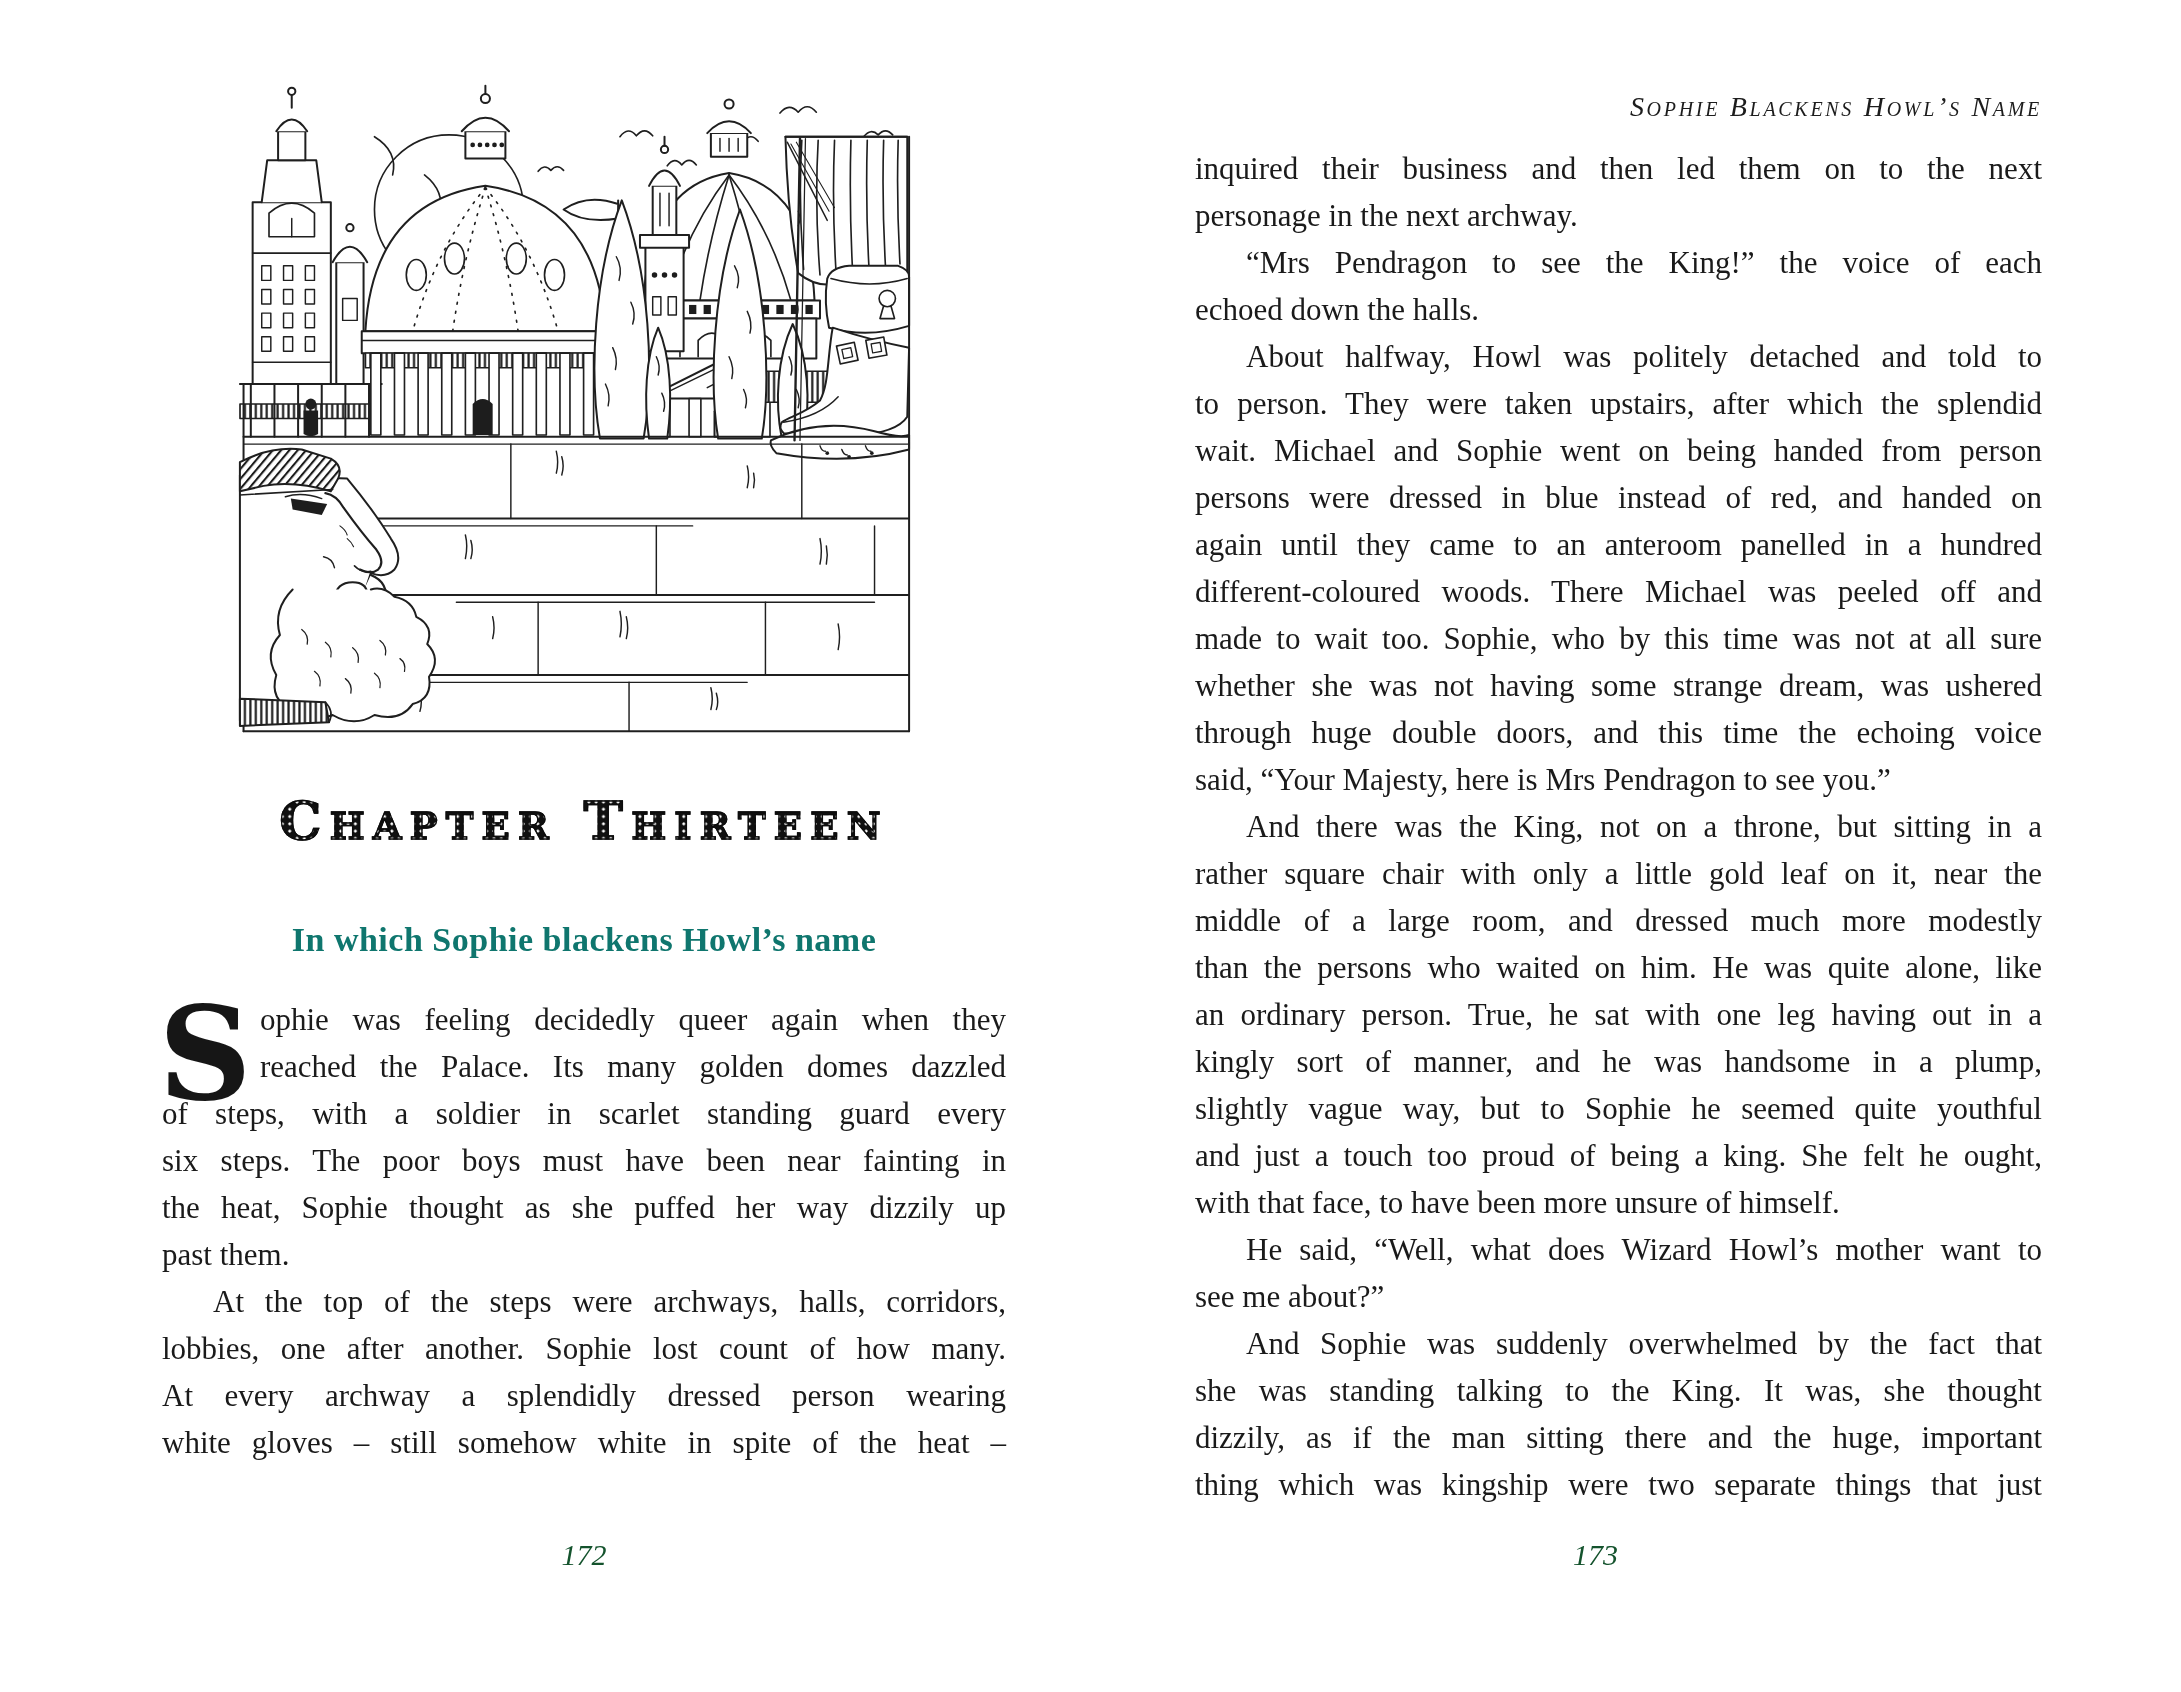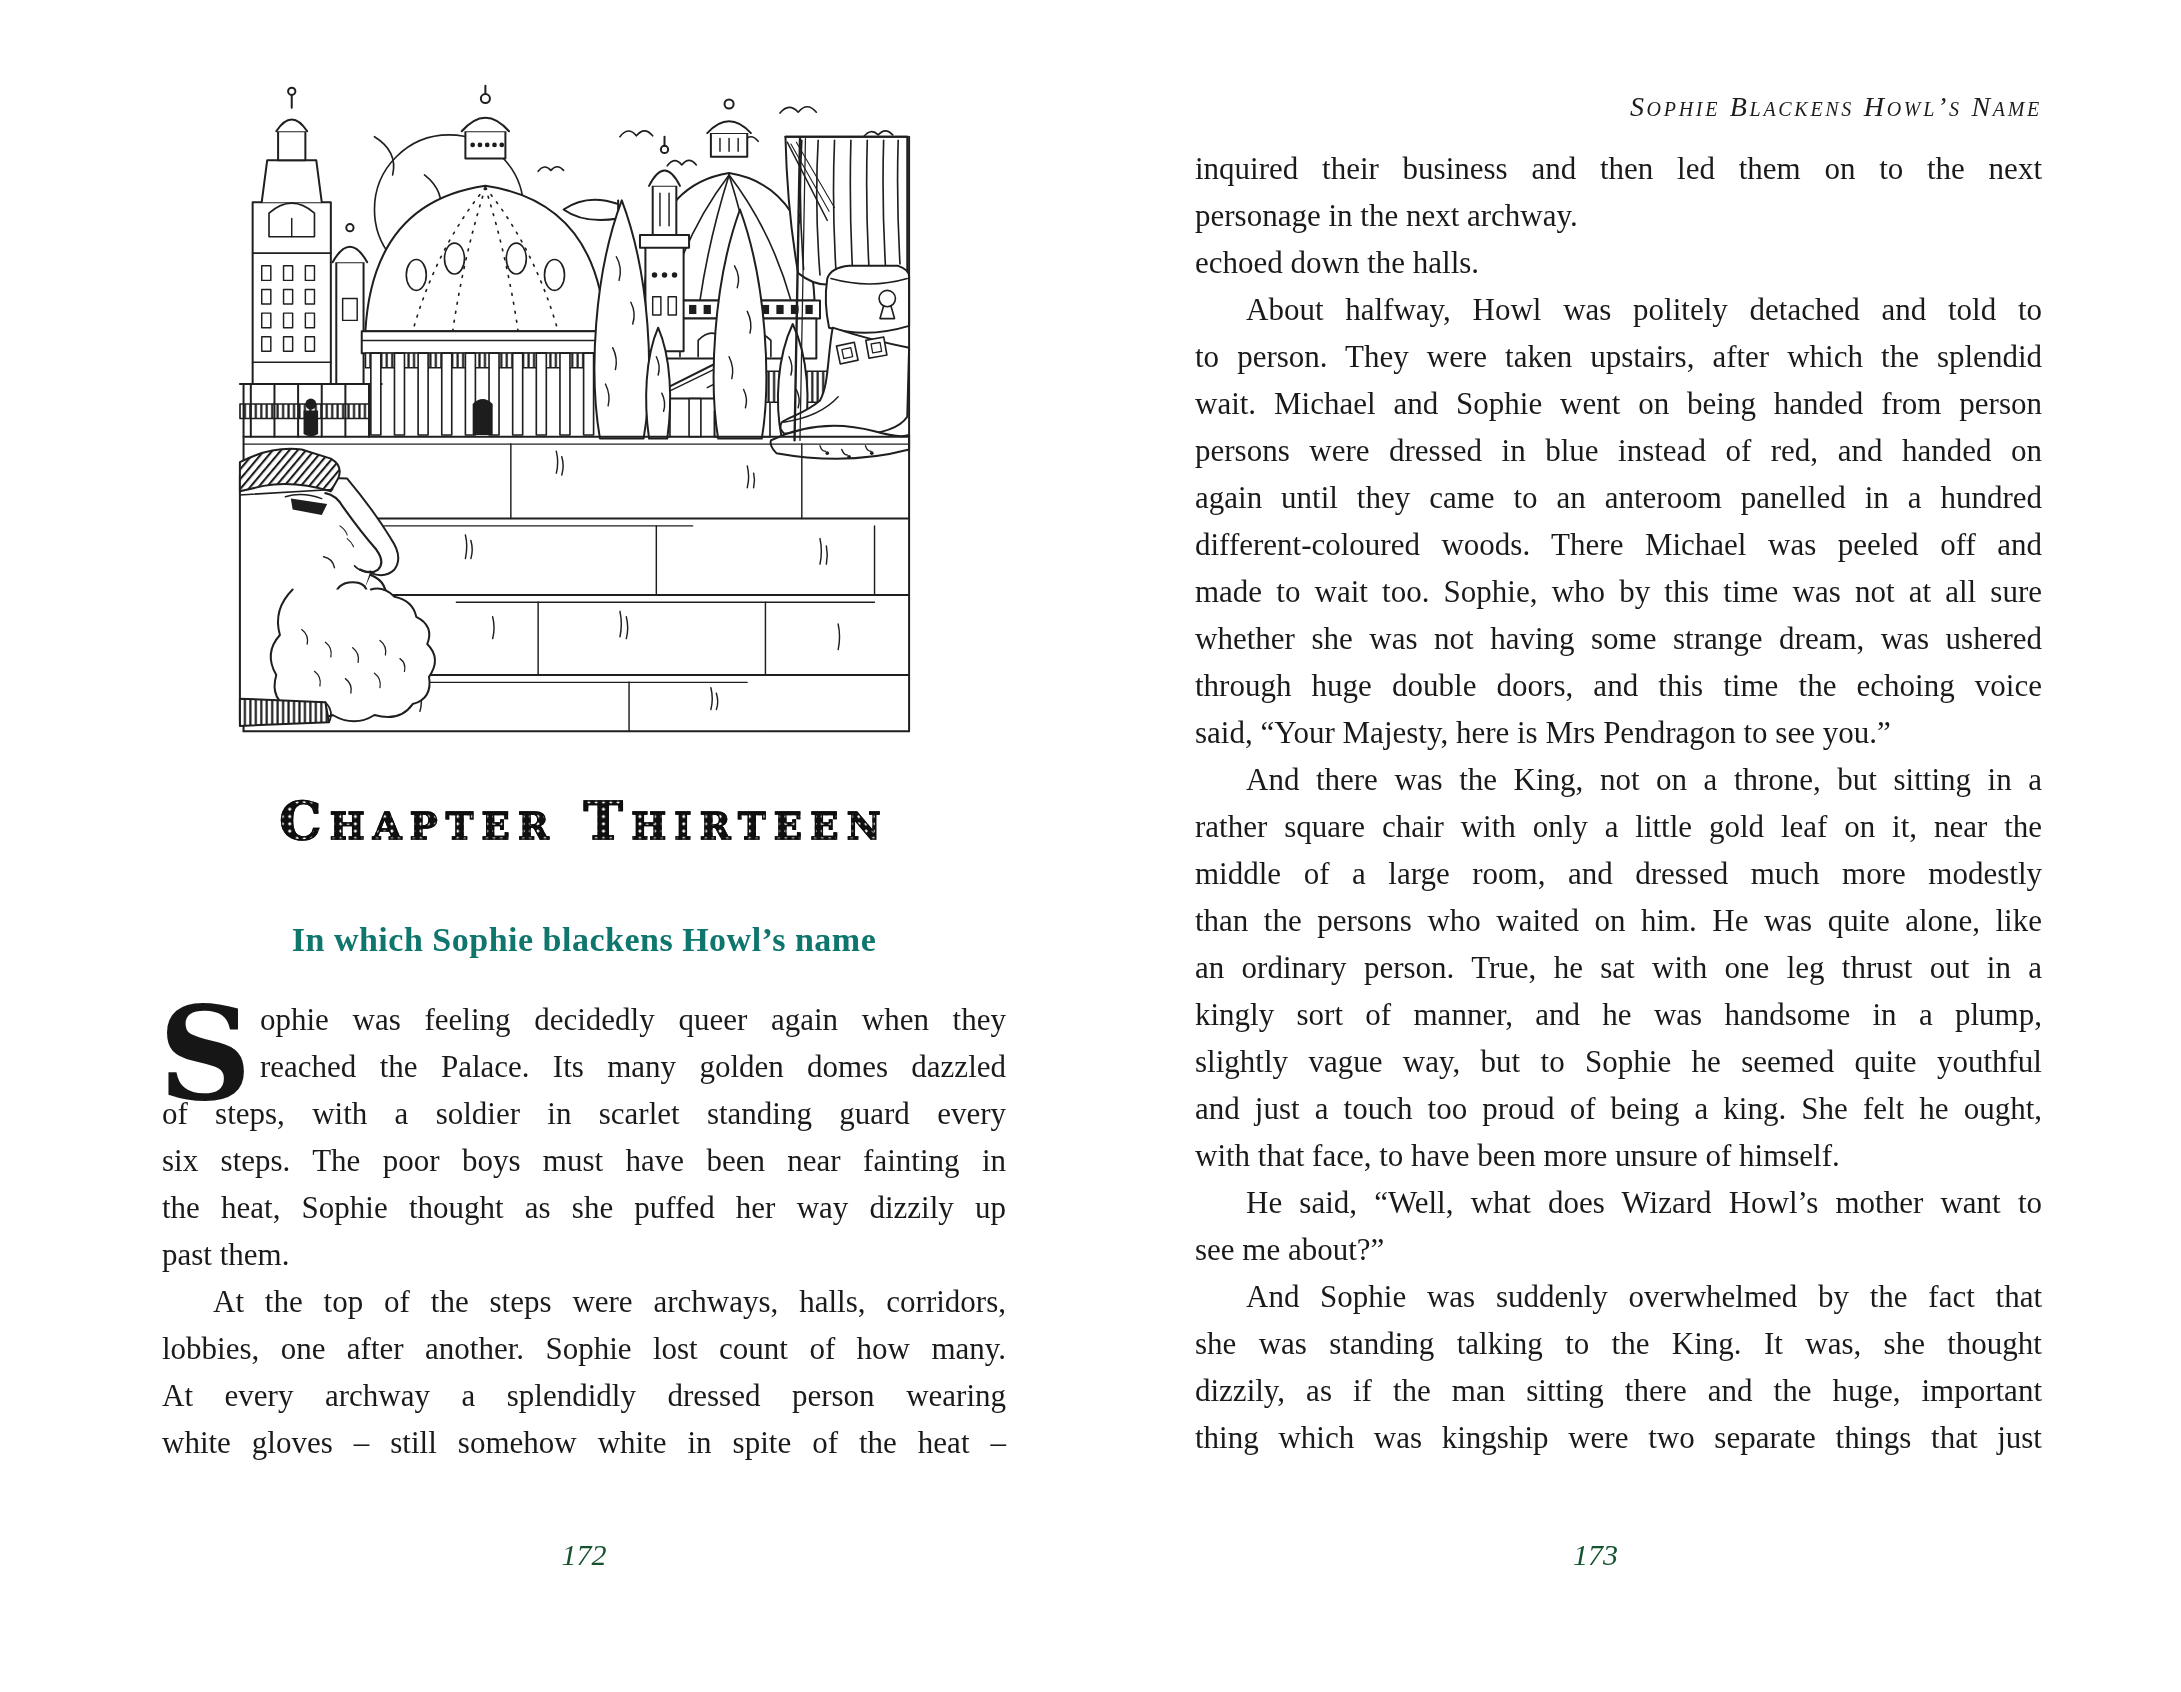--- a/index.html
+++ b/index.html
@@ -404,40 +404,41 @@
 
 <section>
   <div class="running-header">Sophie Blackens Howl’s Name</div>
 
   <div class="body-text right">
       <div class="para">
         <div class="line">inquired their business and then led them on to the next</div>
         <div class="line last">personage in the next archway.</div>
       </div>
       <div class="para">
+        <div class="line indent">“Mrs Pendragon to see the King!” the voice of each</div>
         <div class="line last">echoed down the halls.</div>
       </div>
       <div class="para">
         <div class="line indent">About halfway, Howl was politely detached and told to</div>
         <div class="line">to person. They were taken upstairs, after which the splendid</div>
         <div class="line">wait. Michael and Sophie went on being handed from person</div>
         <div class="line">persons were dressed in blue instead of red, and handed on</div>
         <div class="line">again until they came to an anteroom panelled in a hundred</div>
         <div class="line">different-coloured woods. There Michael was peeled off and</div>
         <div class="line">made to wait too. Sophie, who by this time was not at all sure</div>
         <div class="line">whether she was not having some strange dream, was ushered</div>
         <div class="line">through huge double doors, and this time the echoing voice</div>
         <div class="line last">said, “Your Majesty, here is Mrs Pendragon to see you.”</div>
       </div>
       <div class="para">
         <div class="line indent">And there was the King, not on a throne, but sitting in a</div>
         <div class="line">rather square chair with only a little gold leaf on it, near the</div>
         <div class="line">middle of a large room, and dressed much more modestly</div>
         <div class="line">than the persons who waited on him. He was quite alone, like</div>
-        <div class="line">an ordinary person. True, he sat with one leg thrust out in a</div>
+        <div class="line">an ordinary person. True, he sat with one leg having out in a</div>
         <div class="line">kingly sort of manner, and he was handsome in a plump,</div>
         <div class="line">slightly vague way, but to Sophie he seemed quite youthful</div>
         <div class="line">and just a touch too proud of being a king. She felt he ought,</div>
         <div class="line last">with that face, to have been more unsure of himself.</div>
       </div>
       <div class="para">
         <div class="line indent">He said, “Well, what does Wizard Howl’s mother want to</div>
         <div class="line last">see me about?”</div>
       </div>
       <div class="para">

